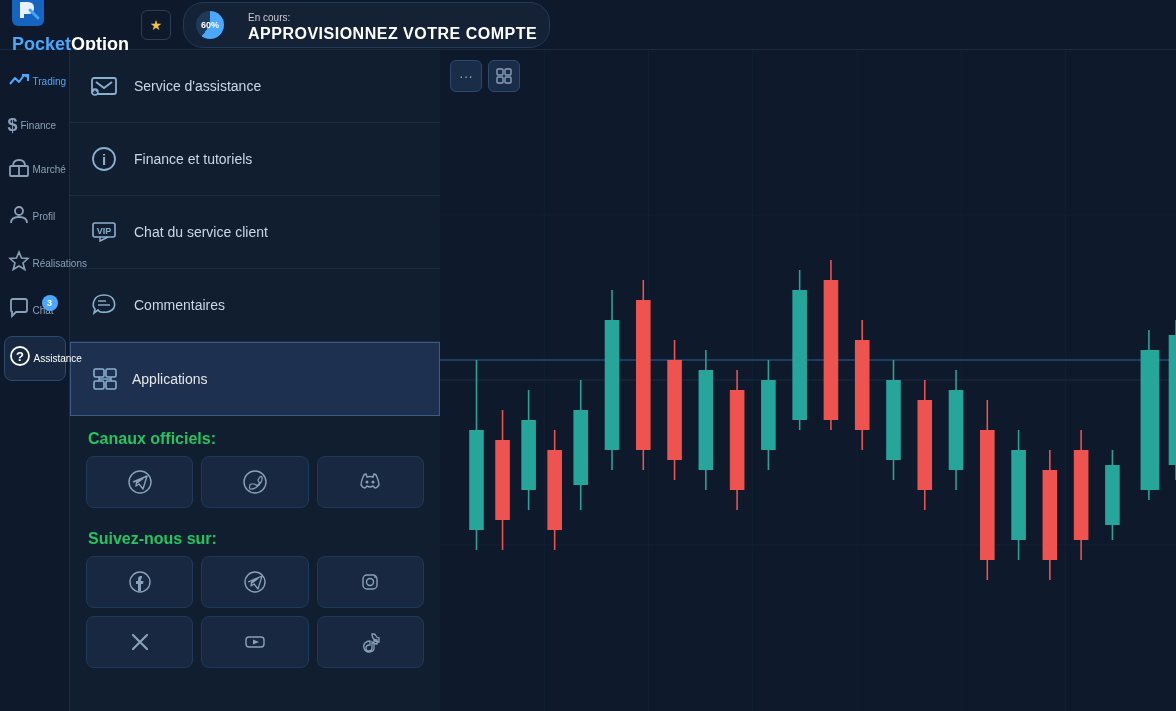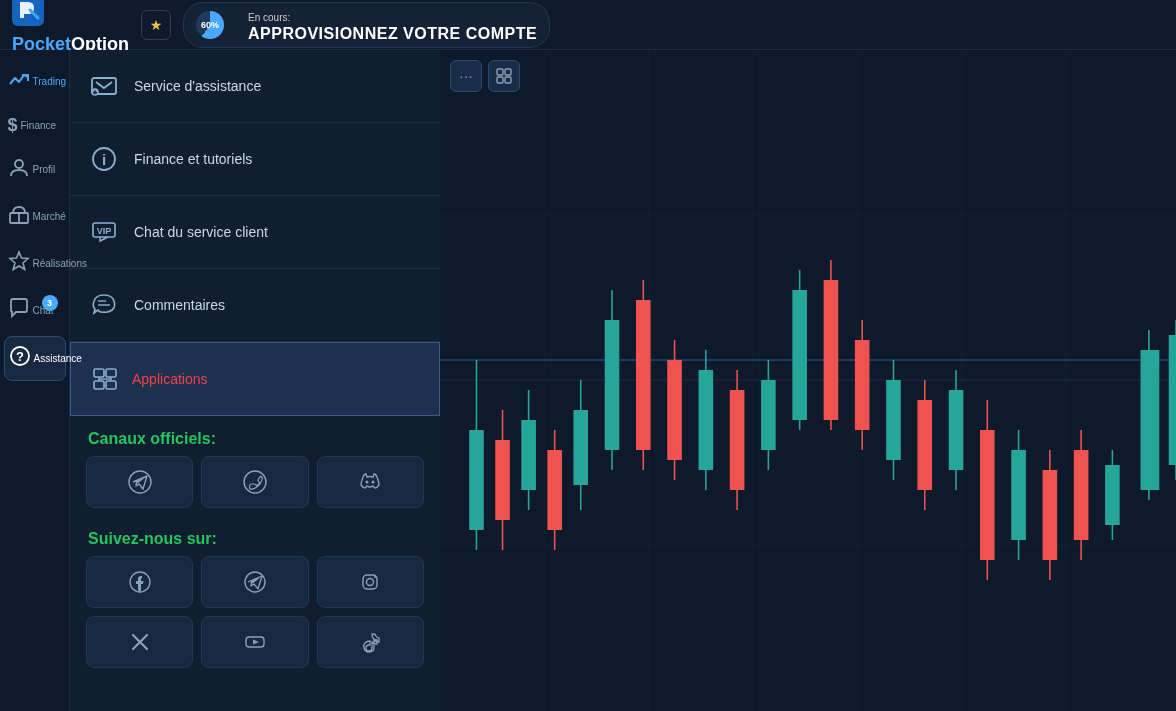--- a/index.html
+++ b/index.html
@@ -141,21 +141,21 @@
       padding: 20px 18px;
       border-bottom: 1px solid #1a2d45;
       cursor: pointer;
       font-size: 14px;
       color: #c8d8e8;
       transition: background 0.2s;
     }
     .menu-item.active-item {
       background: #1e3050;
       border: 1px solid #3a5a8a;
-      color: #ef4444;
+      color: #e5e5e5;
       gap: 11px;
     }
     .menu-icon {
       width: 32px; height: 32px;
       display: flex; align-items: center; justify-content: center;
       color: #8ab0d0;
       font-size: 18px;
     }
 
     .section-label {
@@ -264,36 +264,36 @@
     </div>
 
     <div class="sidebar-item">
       <span class="icon" style="font-size:18px;font-weight:bold;color:#8aa0b8;">$</span>
       <span>Finance</span>
     </div>
 
     <div class="sidebar-item">
       <span class="icon">
         <svg width="22" height="22" viewBox="0 0 22 22" fill="none">
-          <circle cx="11" cy="8" r="4" stroke="#8aa0b8" stroke-width="1.8"></circle>
-          <path d="M3 20 Q3 14 11 14 Q19 14 19 20" stroke="#8aa0b8" stroke-width="1.8" fill="none"></path>
-        </svg>
-      </span>
-      <span>Profil</span>
-    </div>
-
-    <div class="sidebar-item">
-      <span class="icon">
-        <svg width="22" height="22" viewBox="0 0 22 22" fill="none">
           <rect x="2" y="10" width="18" height="10" rx="1" stroke="#8aa0b8" stroke-width="1.8"></rect>
           <path d="M5 10 Q5 4 11 4 Q17 4 17 10" stroke="#8aa0b8" stroke-width="1.8" fill="none"></path>
           <line x1="11" y1="10" x2="11" y2="20" stroke="#8aa0b8" stroke-width="1.8"></line>
         </svg>
       </span>
       <span>Marché</span>
+    </div>
+
+    <div class="sidebar-item">
+      <span class="icon">
+        <svg width="22" height="22" viewBox="0 0 22 22" fill="none">
+          <circle cx="11" cy="8" r="4" stroke="#8aa0b8" stroke-width="1.8"></circle>
+          <path d="M3 20 Q3 14 11 14 Q19 14 19 20" stroke="#8aa0b8" stroke-width="1.8" fill="none"></path>
+        </svg>
+      </span>
+      <span>Profil</span>
     </div>
 
     <div class="sidebar-item">
       <span class="icon">
         <svg width="22" height="22" viewBox="0 0 22 22" fill="none">
           <polygon points="11,2 13.5,8 20,8.5 15,13 16.8,19.5 11,16 5.2,19.5 7,13 2,8.5 8.5,8" stroke="#8aa0b8" stroke-width="1.6" fill="none"></polygon>
         </svg>
       </span>
       <span>Réalisations</span>
     </div>

